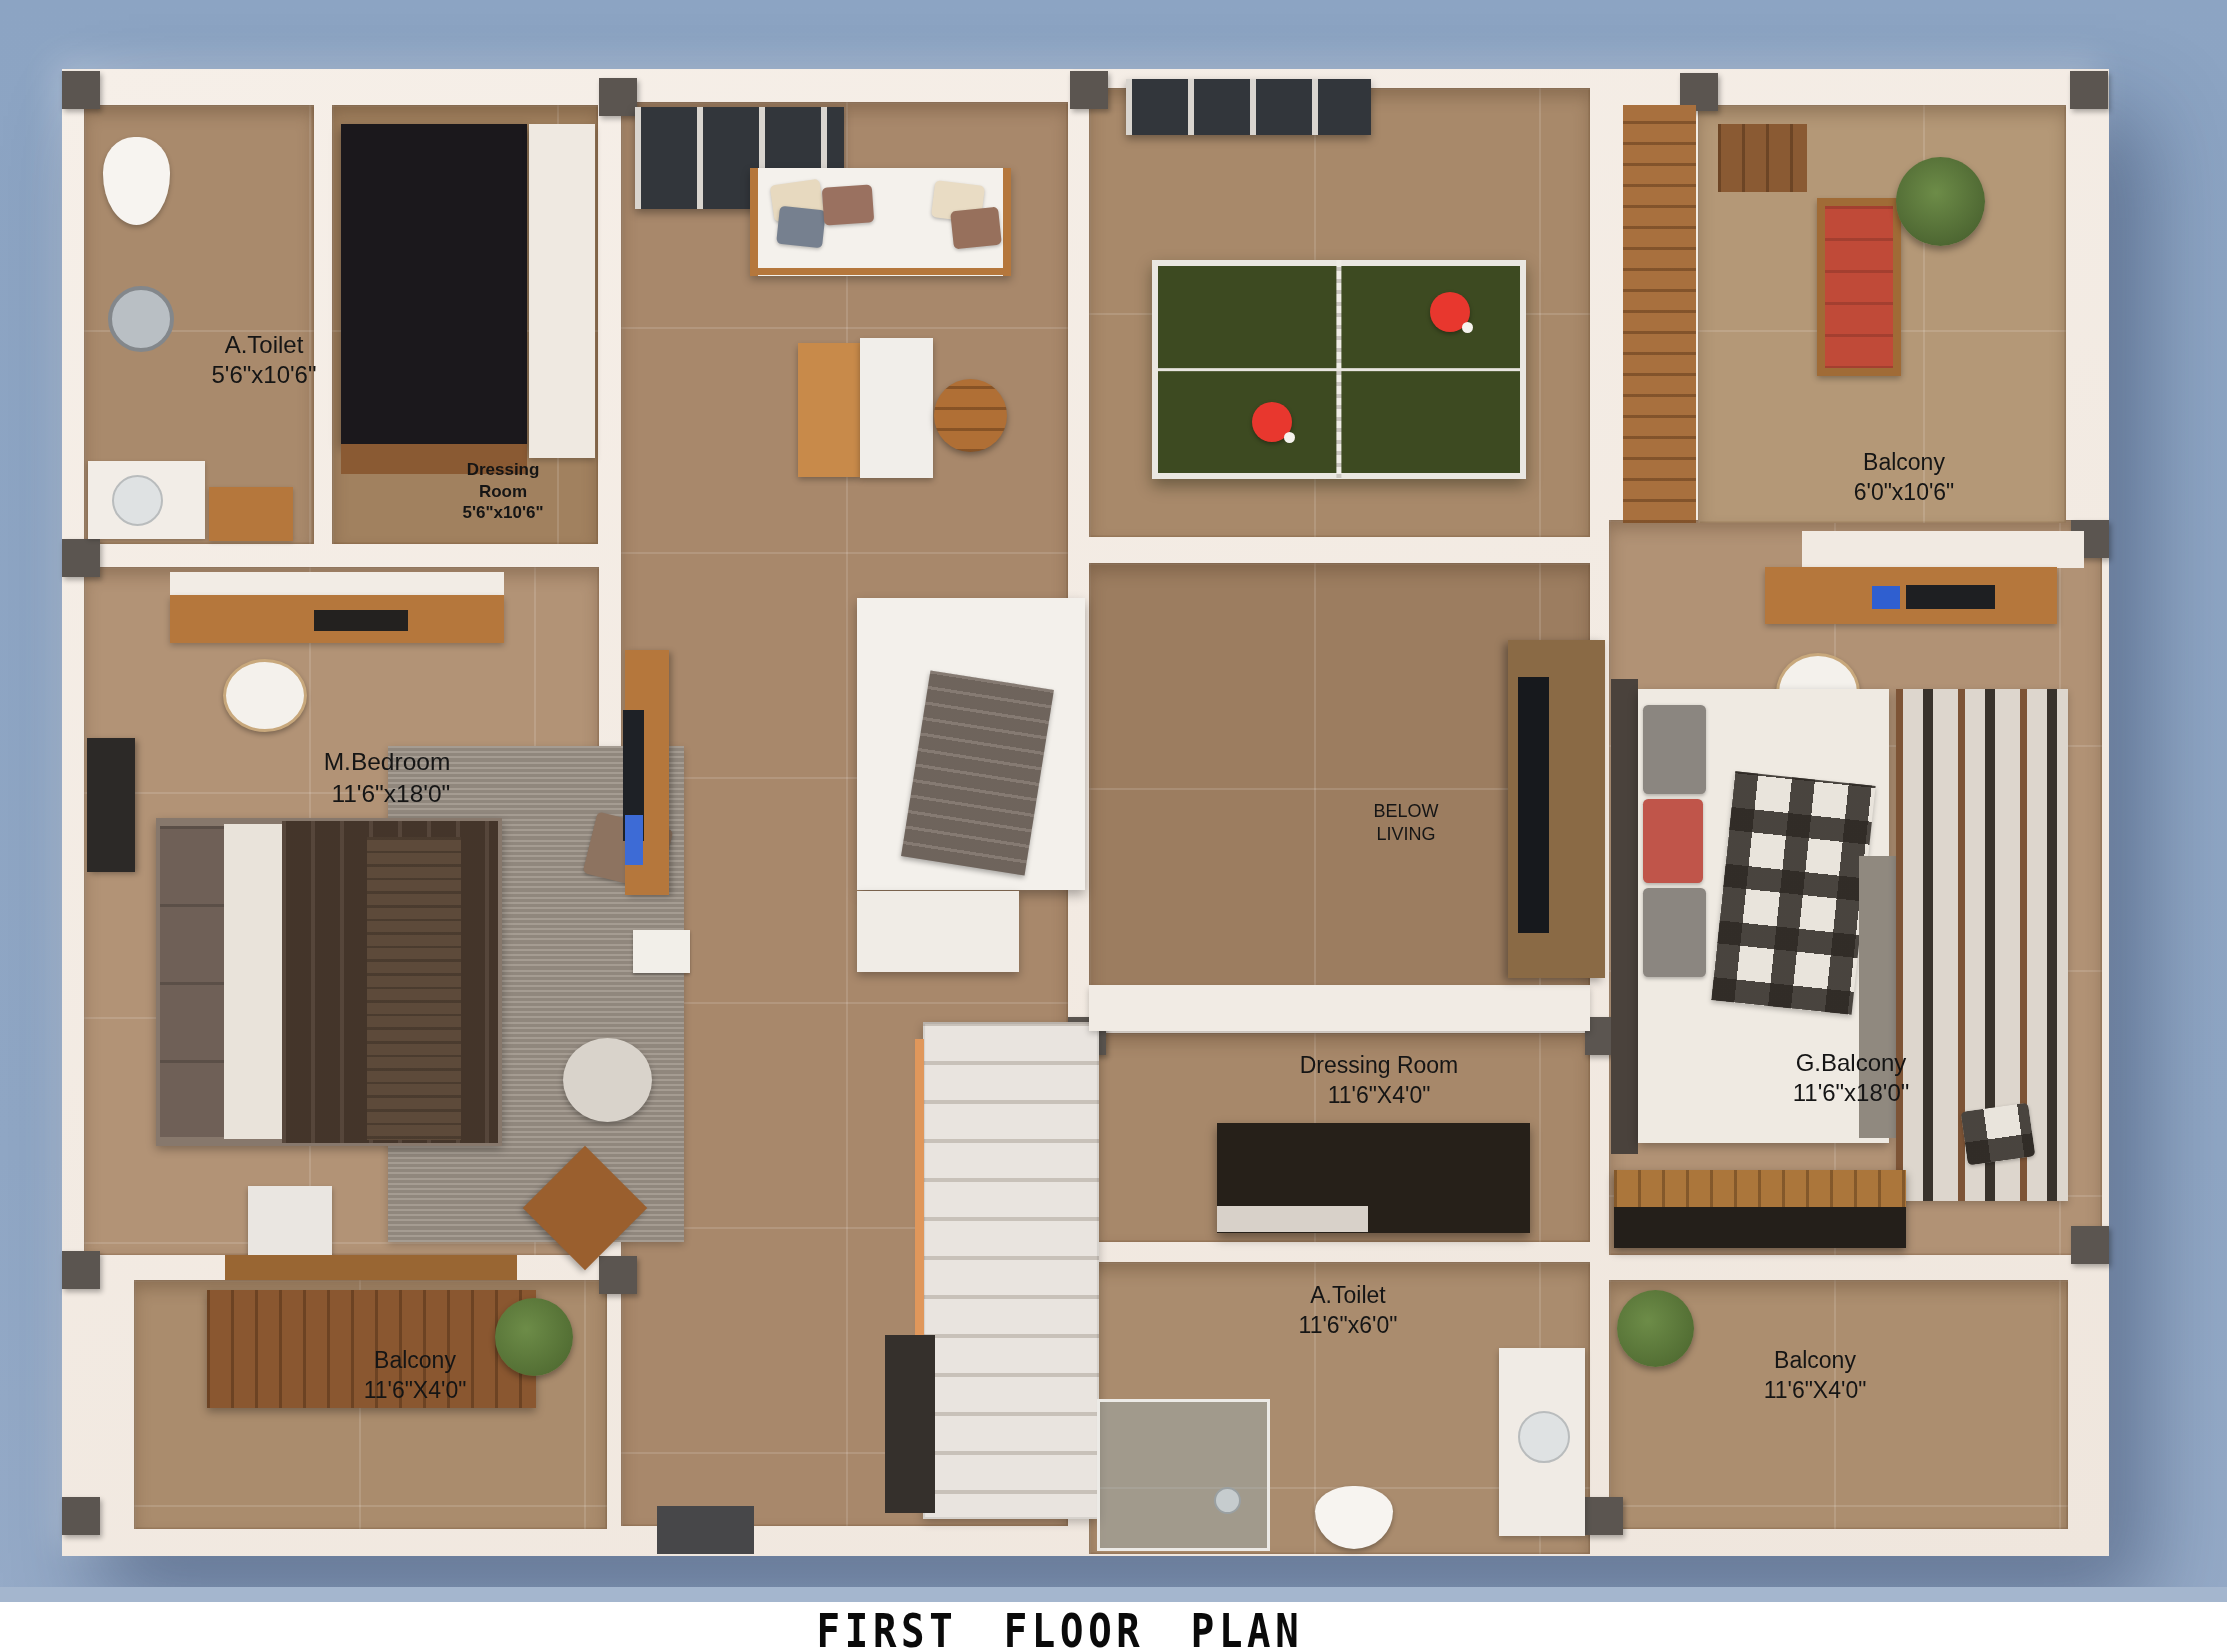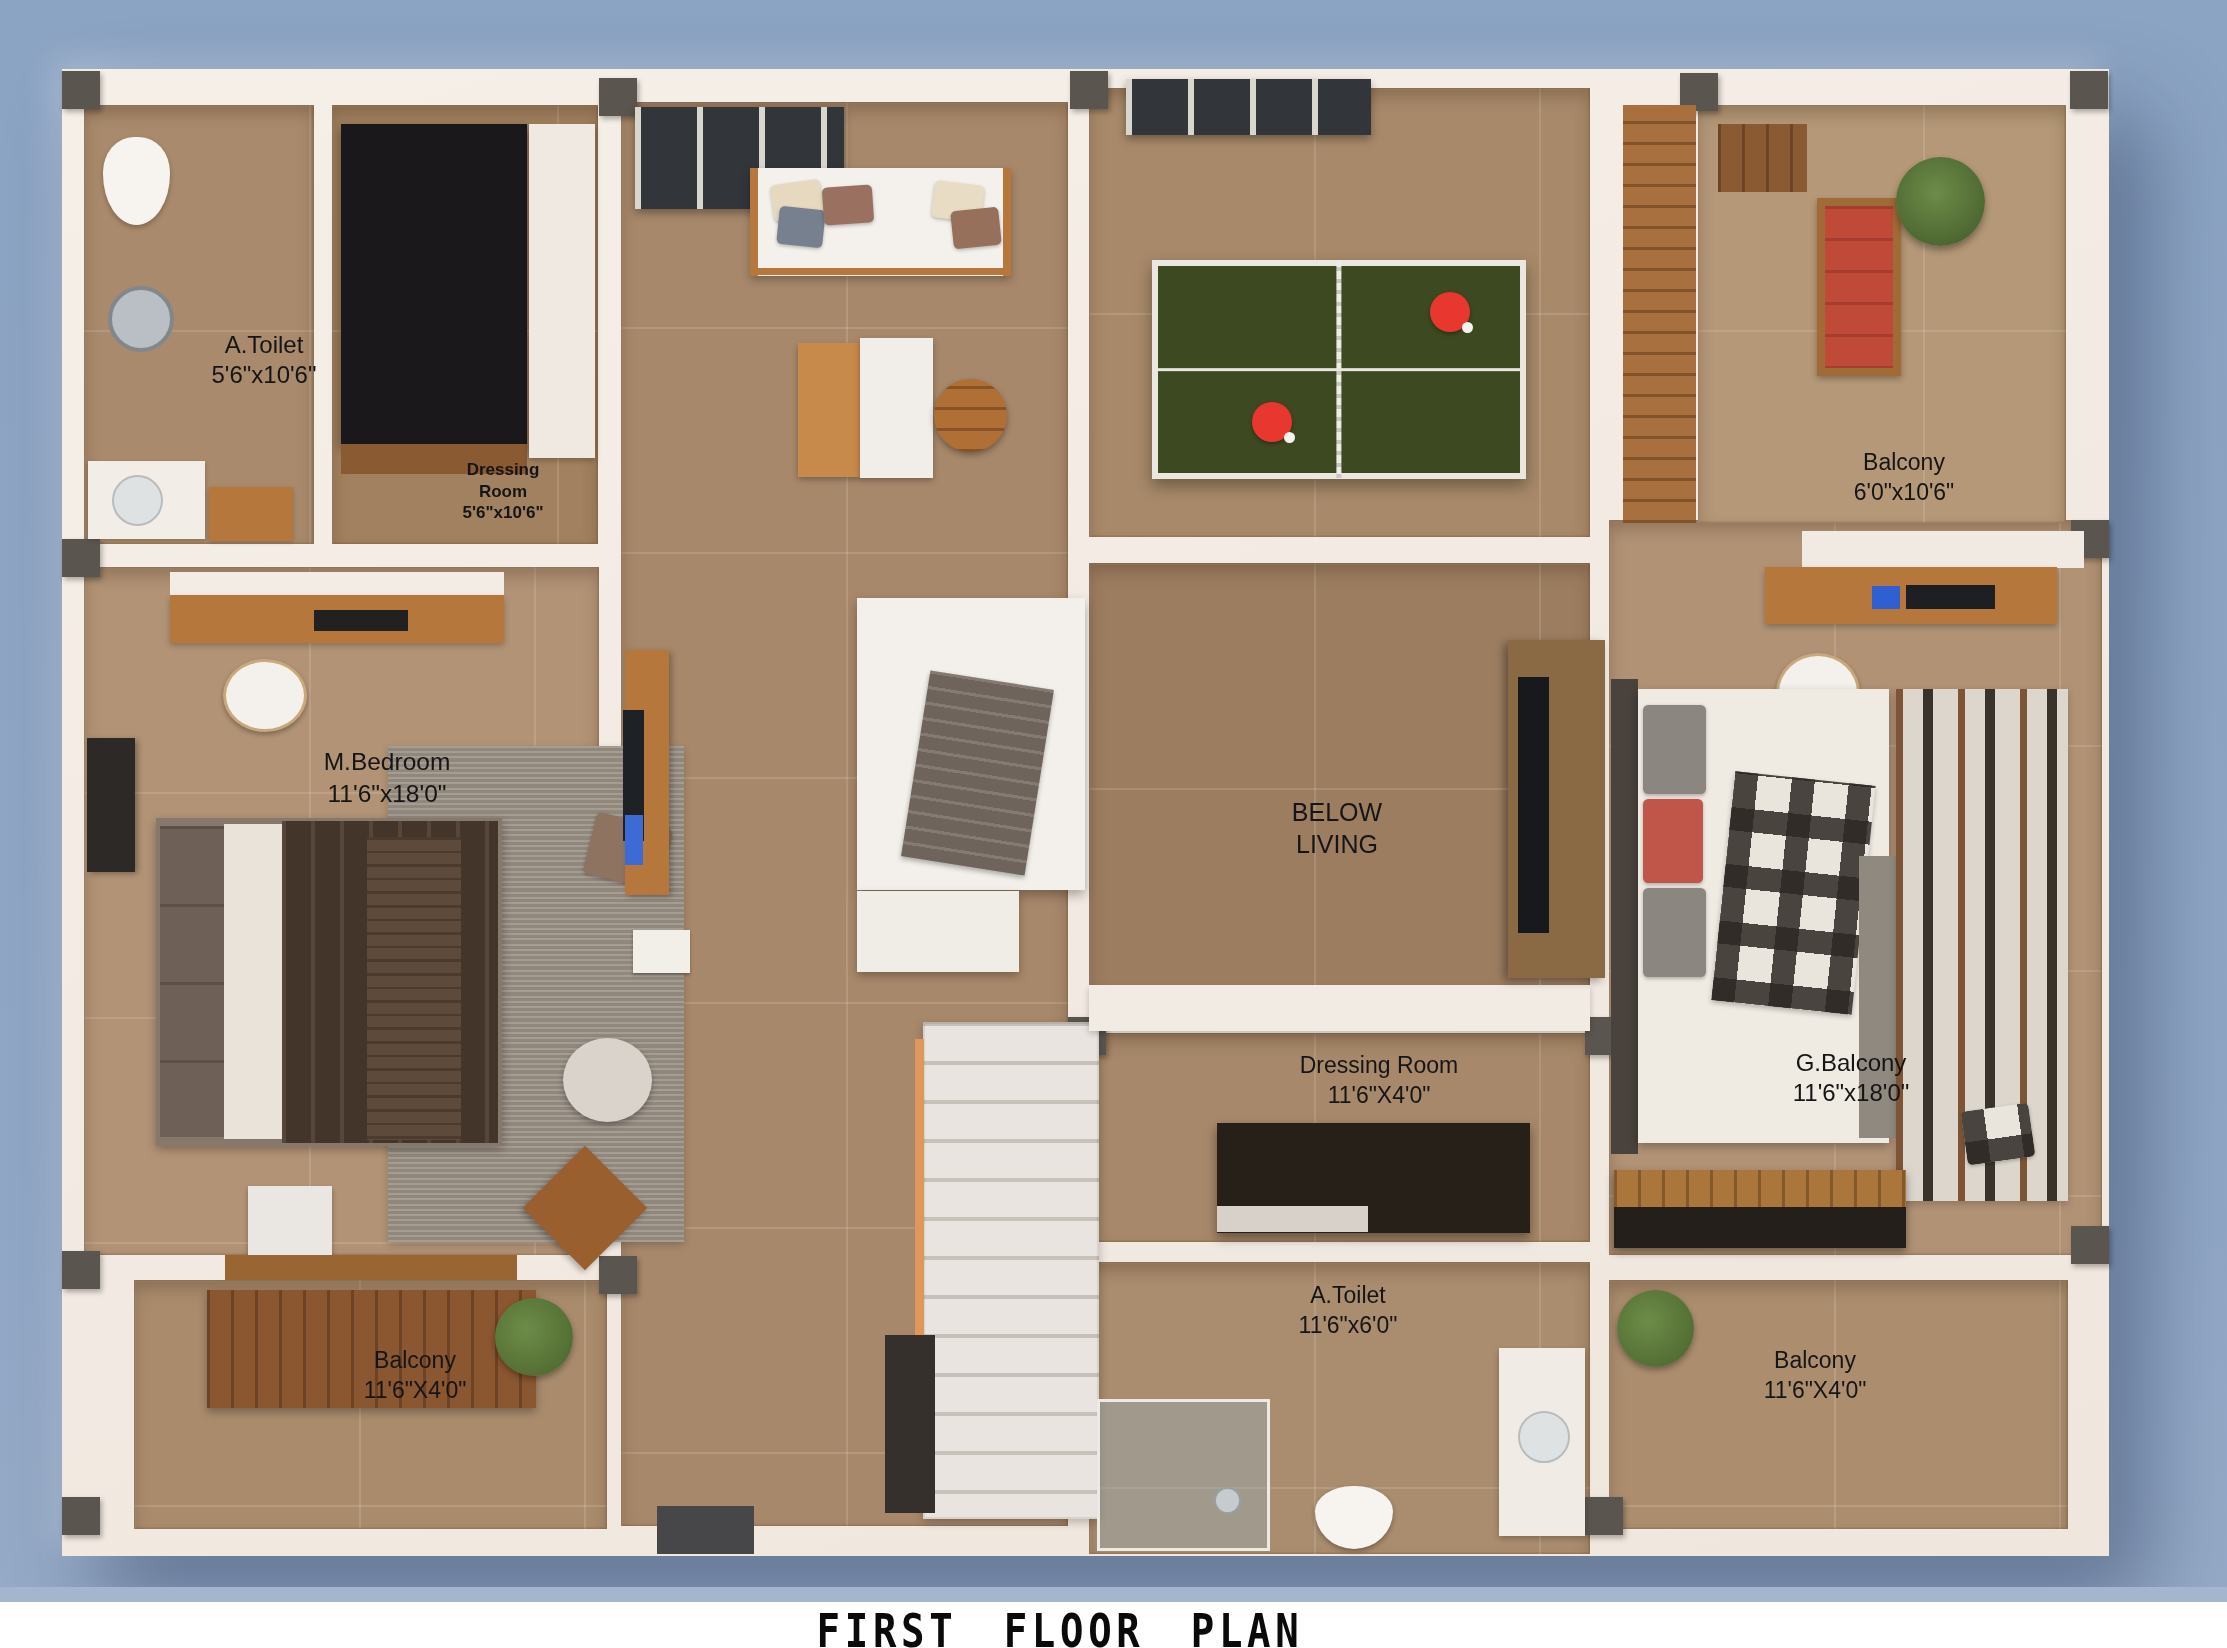--- a/index.html
+++ b/index.html
@@ -203,25 +203,25 @@
 
   <div class="room-label" style="left:202px;top:291px;font-size:24px;">
     <span>A.Toilet</span>
     <span class="dims">5'6"x10'6"</span>
   </div>
   <div class="room-label" style="left:441px;top:422px;font-size:17px;font-weight:bold;">
     <span>Dressing
 Room</span>
     <span class="dims">5'6"x10'6"</span>
   </div>
-  <div class="room-label" style="left:325px;top:709px;font-size:24.5px;">
+  <div class="room-label" style="left:325px;top:709px;font-size:24.5px;text-align:right;">
     <span>M.Bedroom</span>
     <span class="dims">11'6"x18'0"</span>
   </div>
-  <div class="room-label" style="left:1275px;top:743px;font-size:25px;">
+  <div class="room-label" style="left:1344px;top:743px;font-size:18px;">
     <span>BELOW
 LIVING</span>
   </div>
   <div class="room-label" style="left:1842px;top:409px;font-size:23px;">
     <span>Balcony</span>
     <span class="dims">6'0"x10'6"</span>
   </div>
   <div class="room-label" style="left:1317px;top:1012px;font-size:23px;">
     <span>Dressing Room</span>
     <span class="dims">11'6"X4'0"</span>

